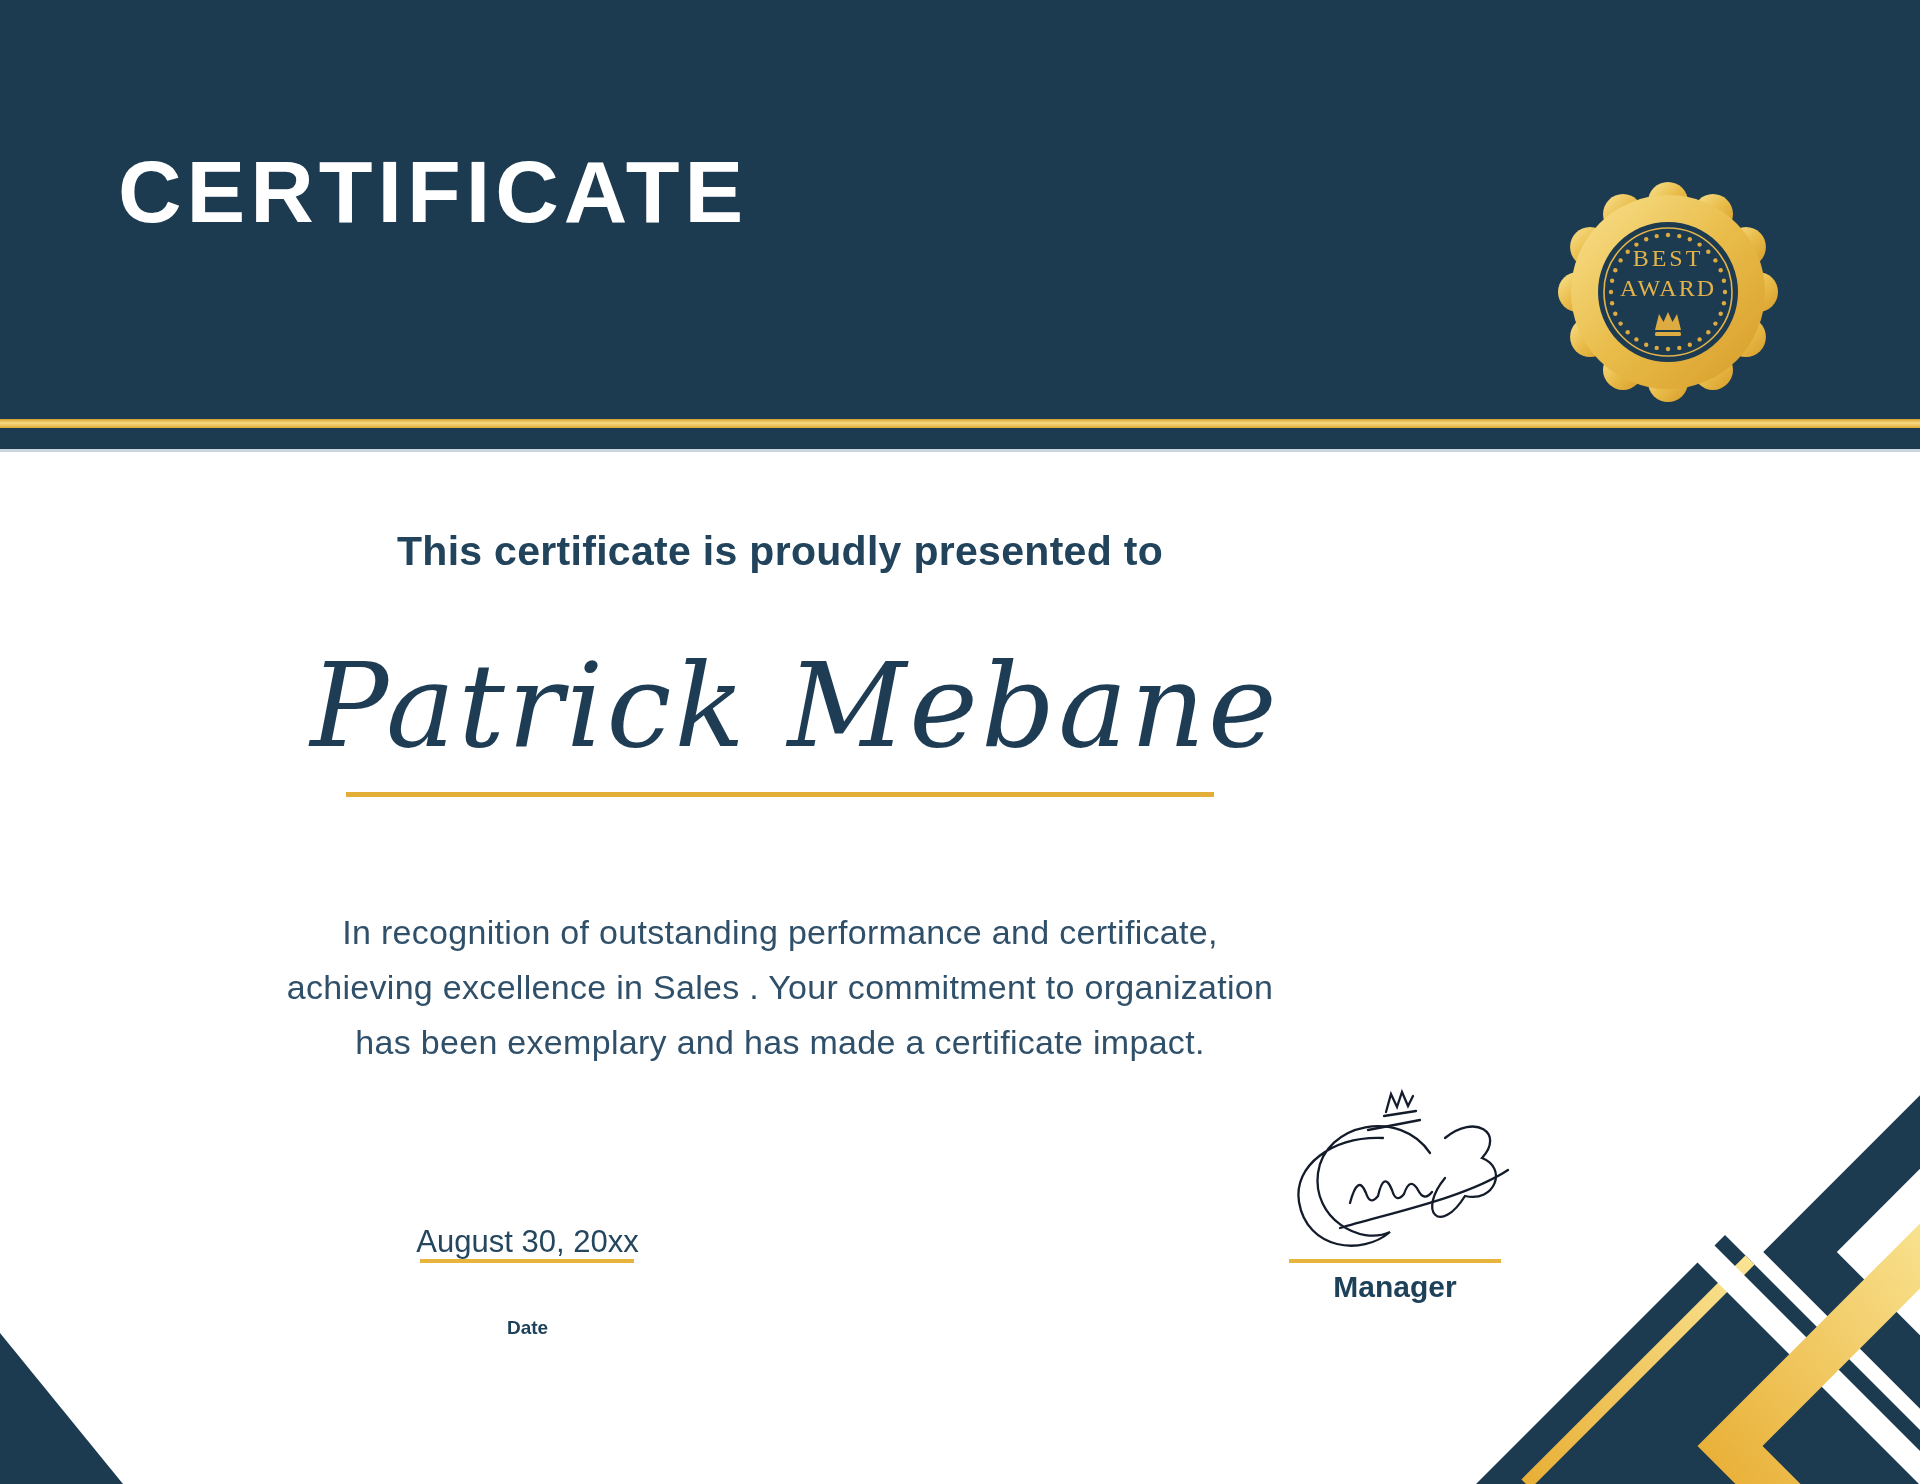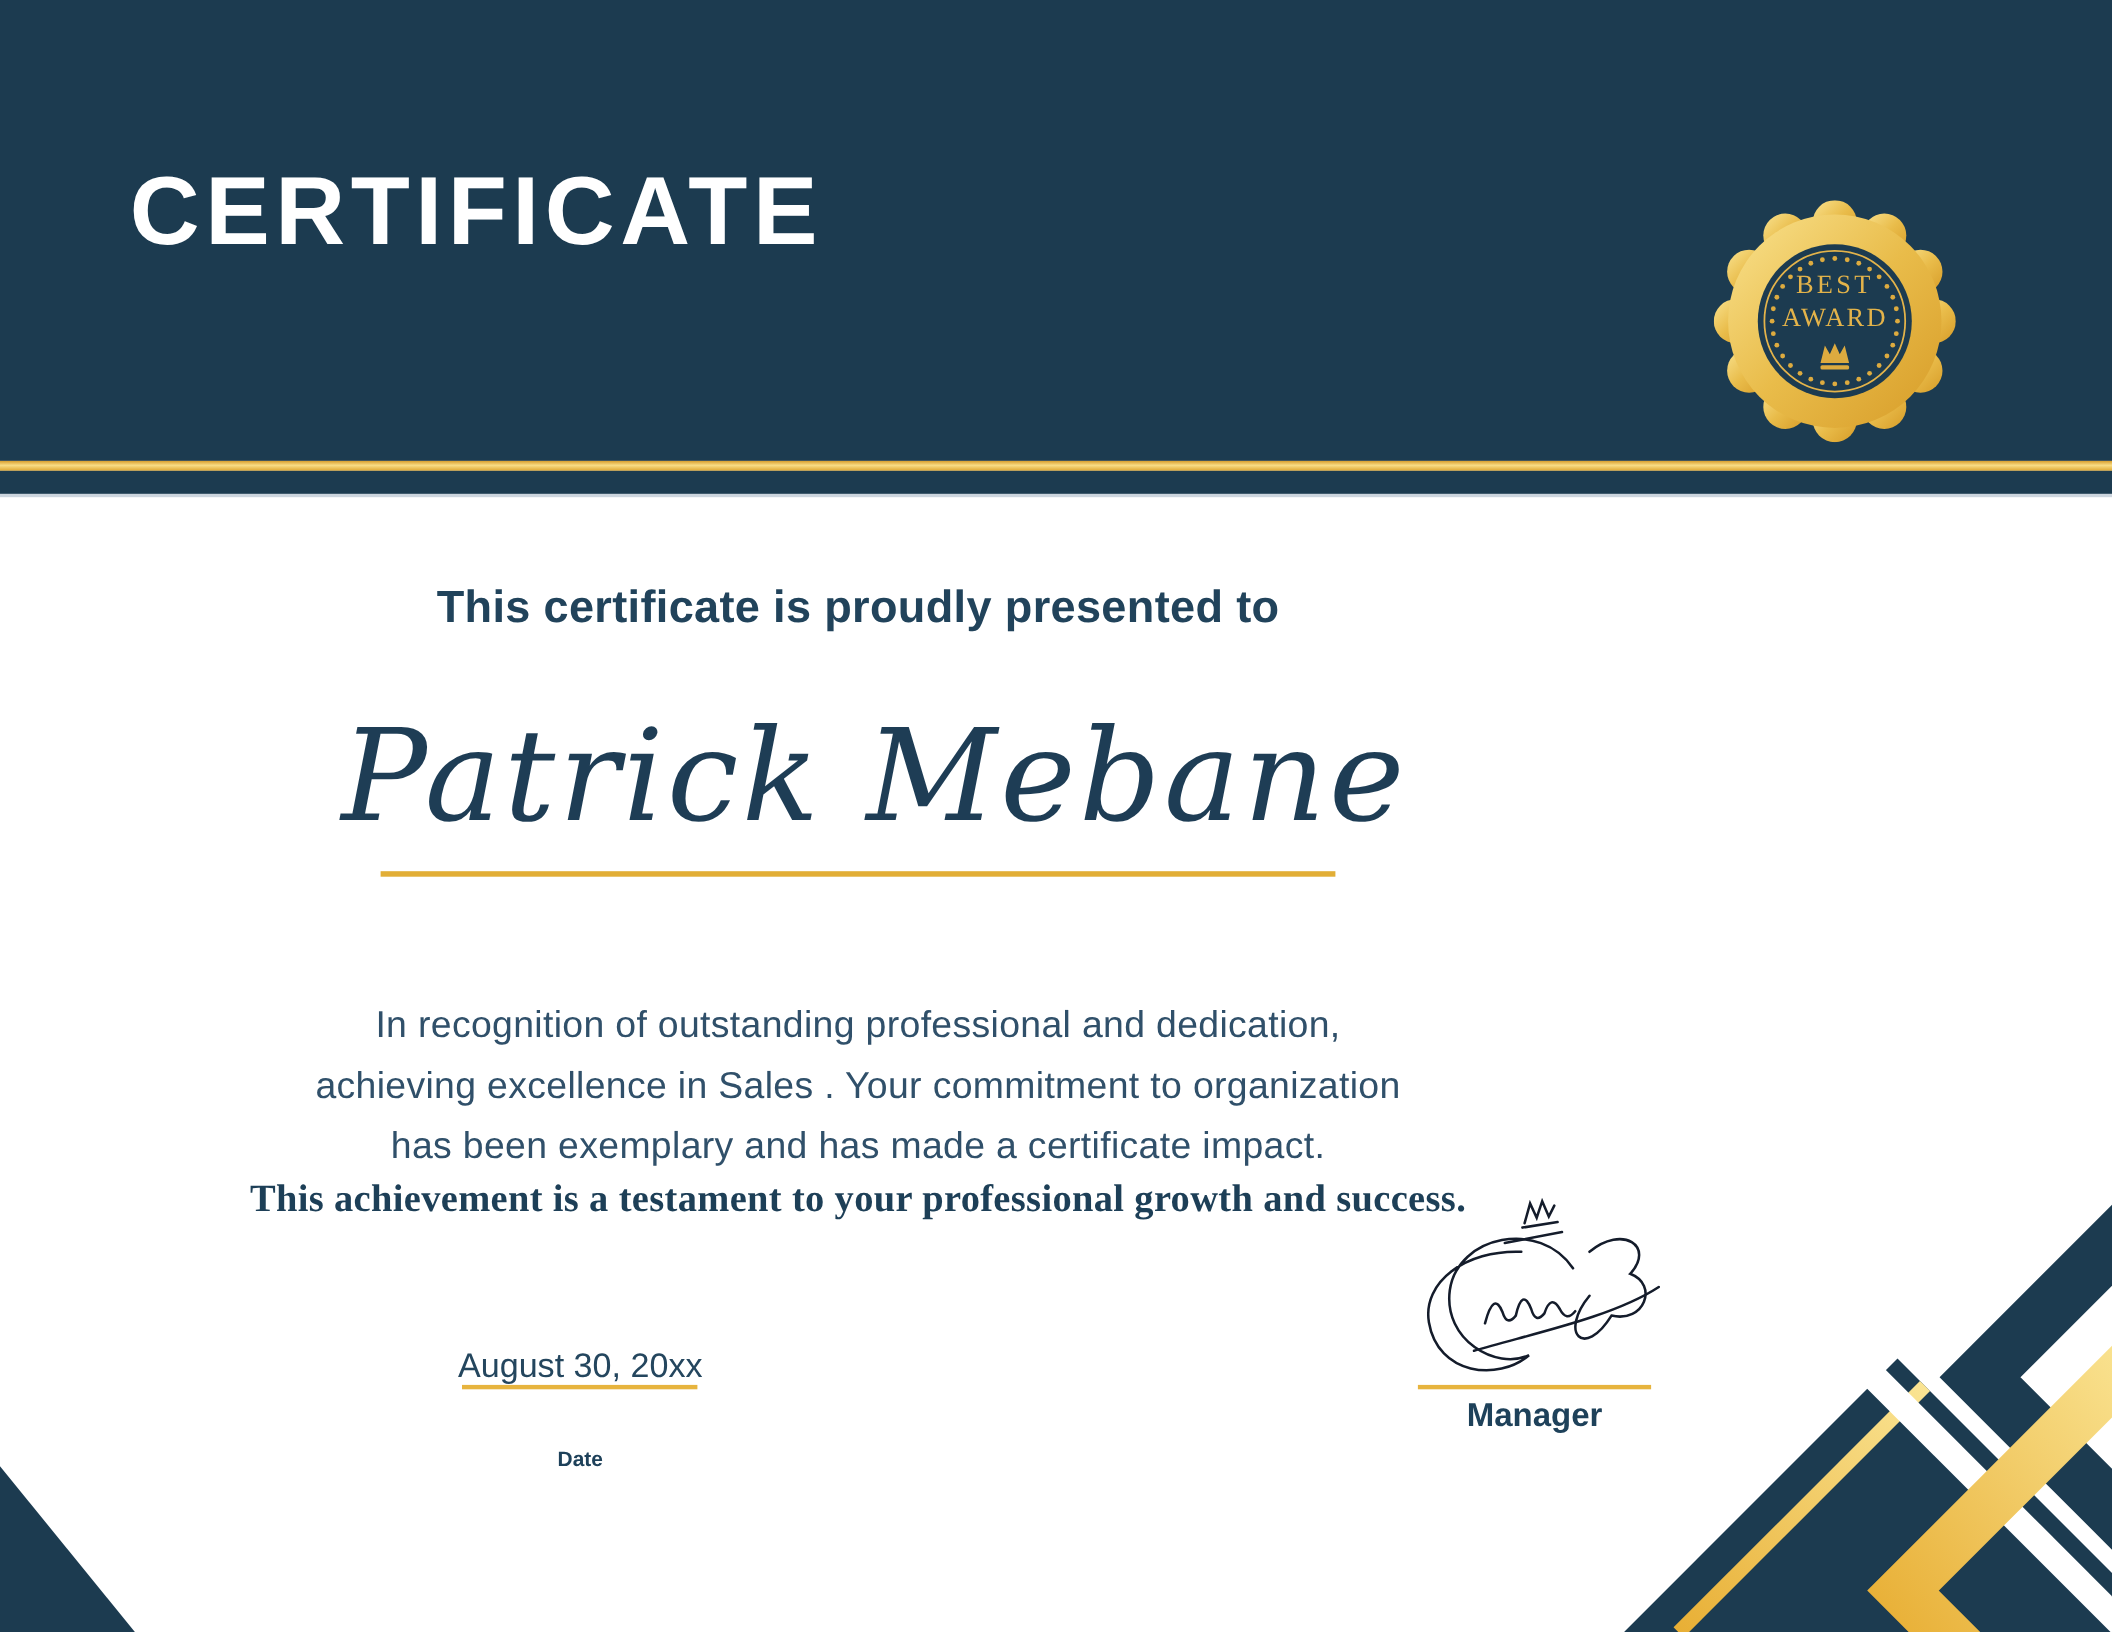--- a/index.html
+++ b/index.html
@@ -123,26 +123,25 @@
     </g>
   </svg>
 
   <div class="center-col intro-line" style="position:absolute;">This certificate is proudly presented to</div>
 
   <div class="center-col recipient-name" style="position:absolute;padding-left:15px;">Patrick Mebane</div>
 
   <div class="name-underline"></div>
 
   <div class="center-col body-text" style="position:absolute;">
-    <div>In recognition of outstanding professional and dedication,</div>
+    <div>In recognition of outstanding performance and certificate,</div>
     <div>achieving excellence in Sales . Your commitment to organization</div>
     <div>has been exemplary and has made a certificate impact.</div>
   </div>
 
-  <div class="center-col emphasis-line" style="position:absolute;">This achievement is a testament to your professional growth and success.</div>
 
   <div class="date-value">August 30, 20xx</div>
   <div class="date-line"></div>
   <div class="date-label">Date</div>
 
   <svg class="signature-svg" width="240" height="185" viewBox="0 0 240 185">
     <g fill="none" stroke="#141c2b" stroke-width="2.3" stroke-linecap="round">
       <path d="M106,34 L111,16 L117,29 L122,14 L128,28 L133,18"></path>
       <path d="M104,38 L136,33"></path>
       <path d="M88,52 L140,42"></path>

